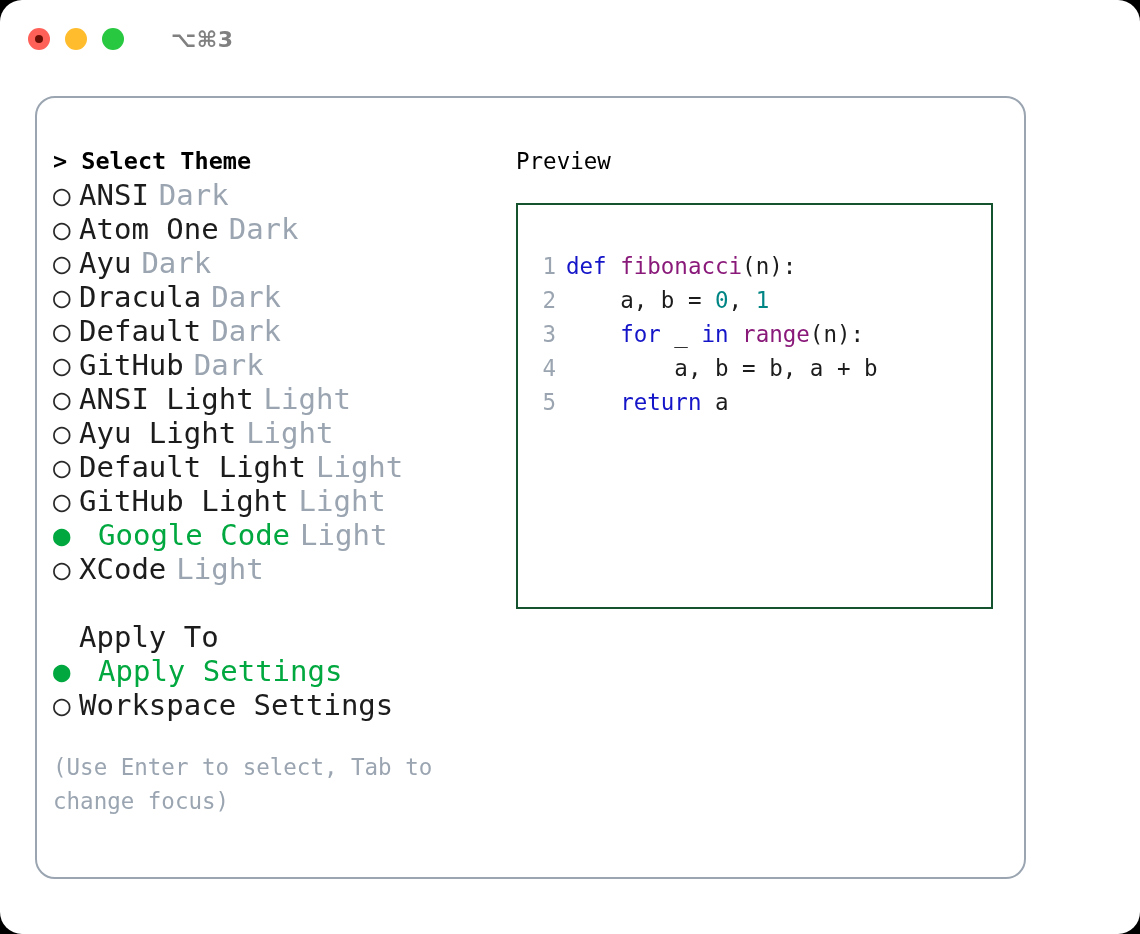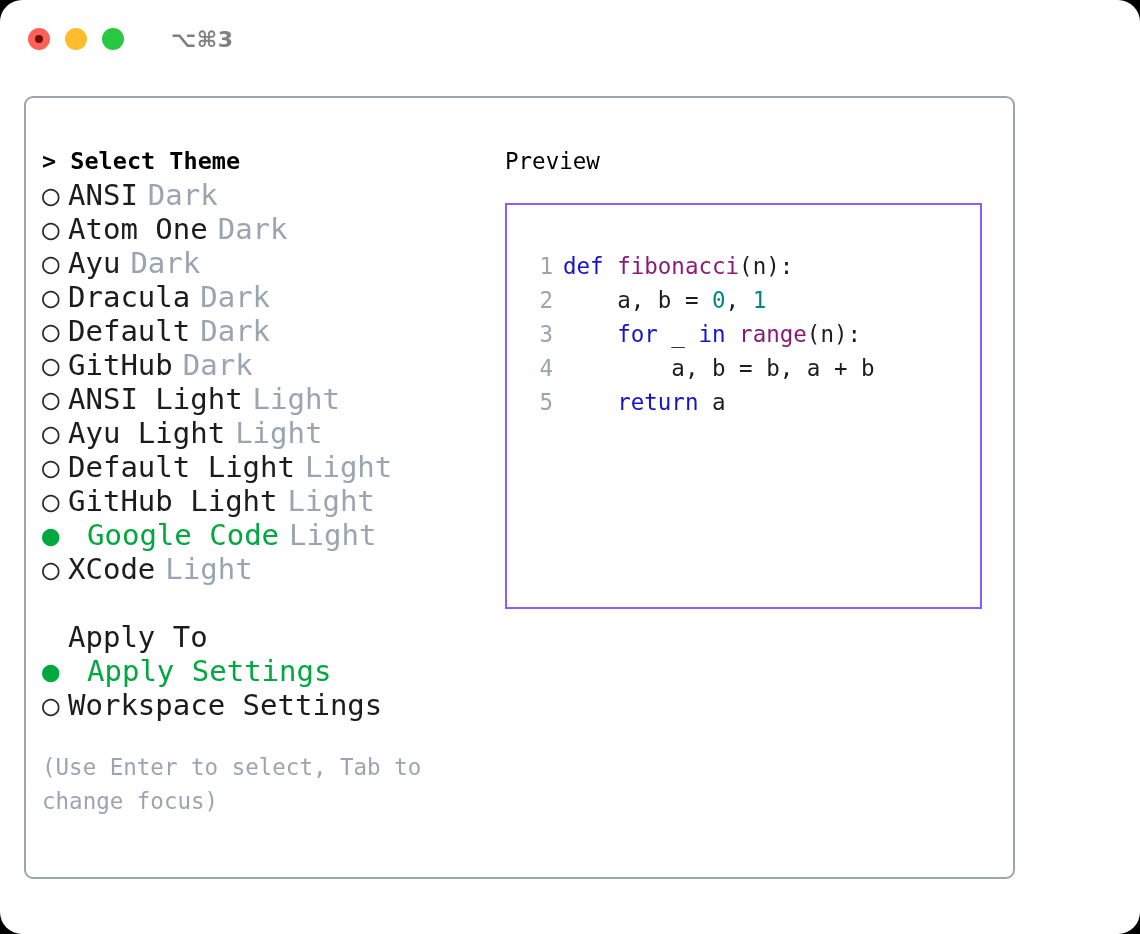--- a/index.html
+++ b/index.html
@@ -62,26 +62,26 @@
     color: #808080;
     font-size: 22px;
     font-weight: bold;
     letter-spacing: 0.5px;
     font-family: "DejaVu Sans", sans-serif;
   }
 
   
   .panel {
     position: absolute;
-    left: 24px;
+    left: 35px;
     top: 96px;
     width: 991px;
     height: 783px;
     border: 2px solid #9aa5b1;
-    border-radius: 9px;
+    border-radius: 20px;
     box-sizing: border-box;
     background: #ffffff;
   }
 
   
   .left-col {
     position: absolute;
     left: 16px;
     top: 46px;
     width: 460px;
@@ -133,24 +133,24 @@
   .preview-title {
     font-size: 22.5px;
     font-weight: normal;
     color: #000000;
     line-height: 34px;
   }
   .preview-box {
     margin-top: 25px;
     width: 477px;
     height: 406px;
-    border: 2px solid #8b5cf6;
+    border: 2px solid #14532d;
     box-sizing: border-box;
     background: #ffffff;
-    padding: 44px 0 0 8px;
+    padding: 44px 0 0 0;
   }
   .code-line {
     font-size: 22.5px;
     line-height: 34px;
     white-space: pre;
     padding-left: 14px;
   }
   .ln {
     display: inline-block;
     width: 24px;

